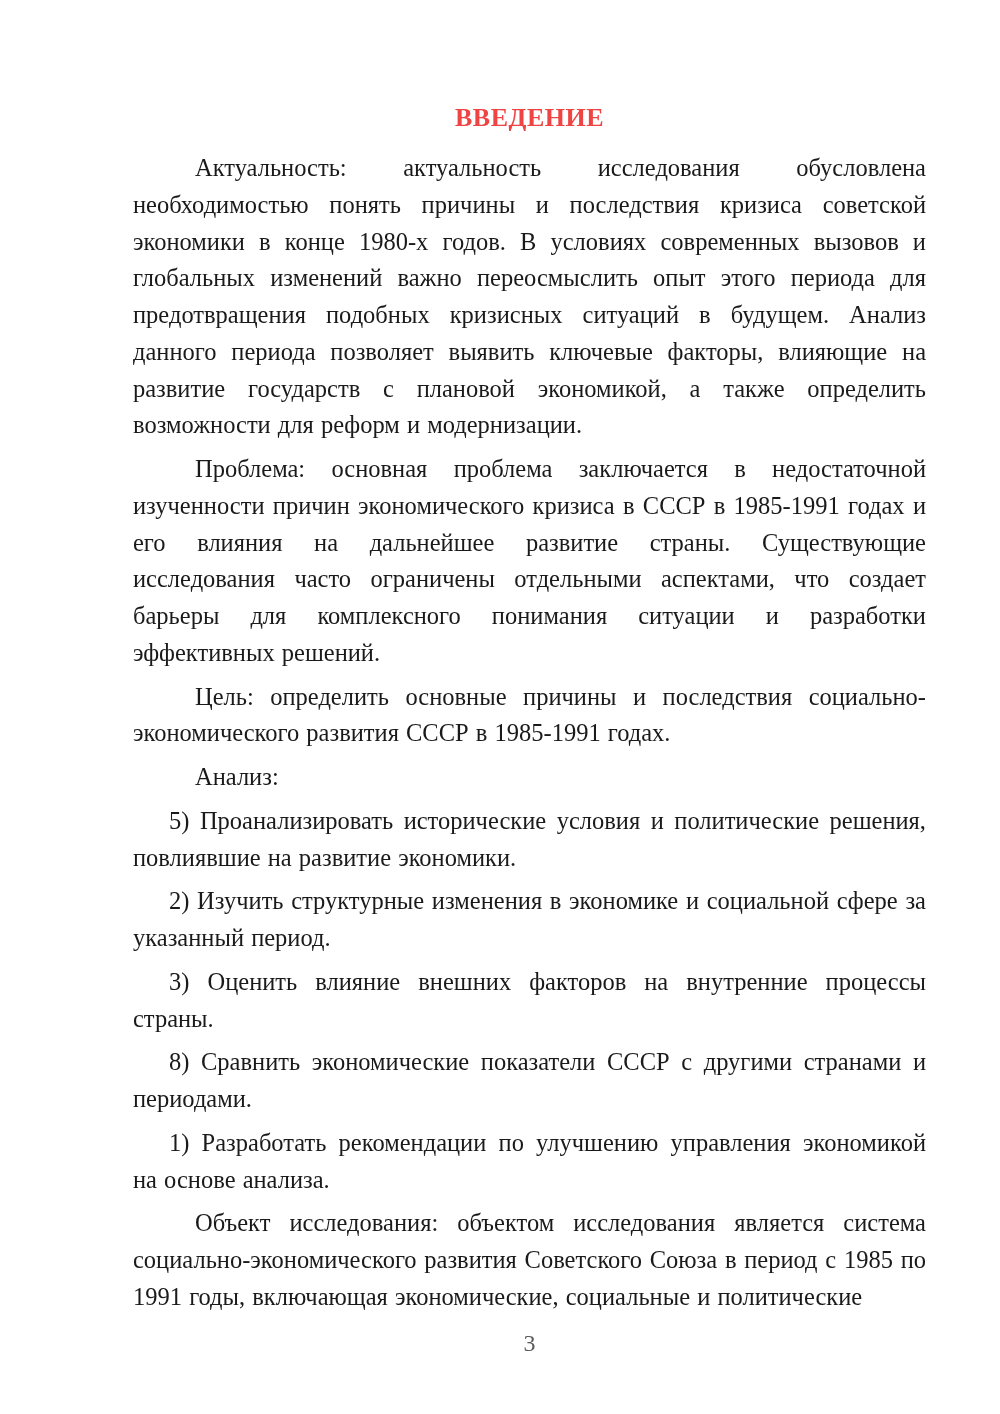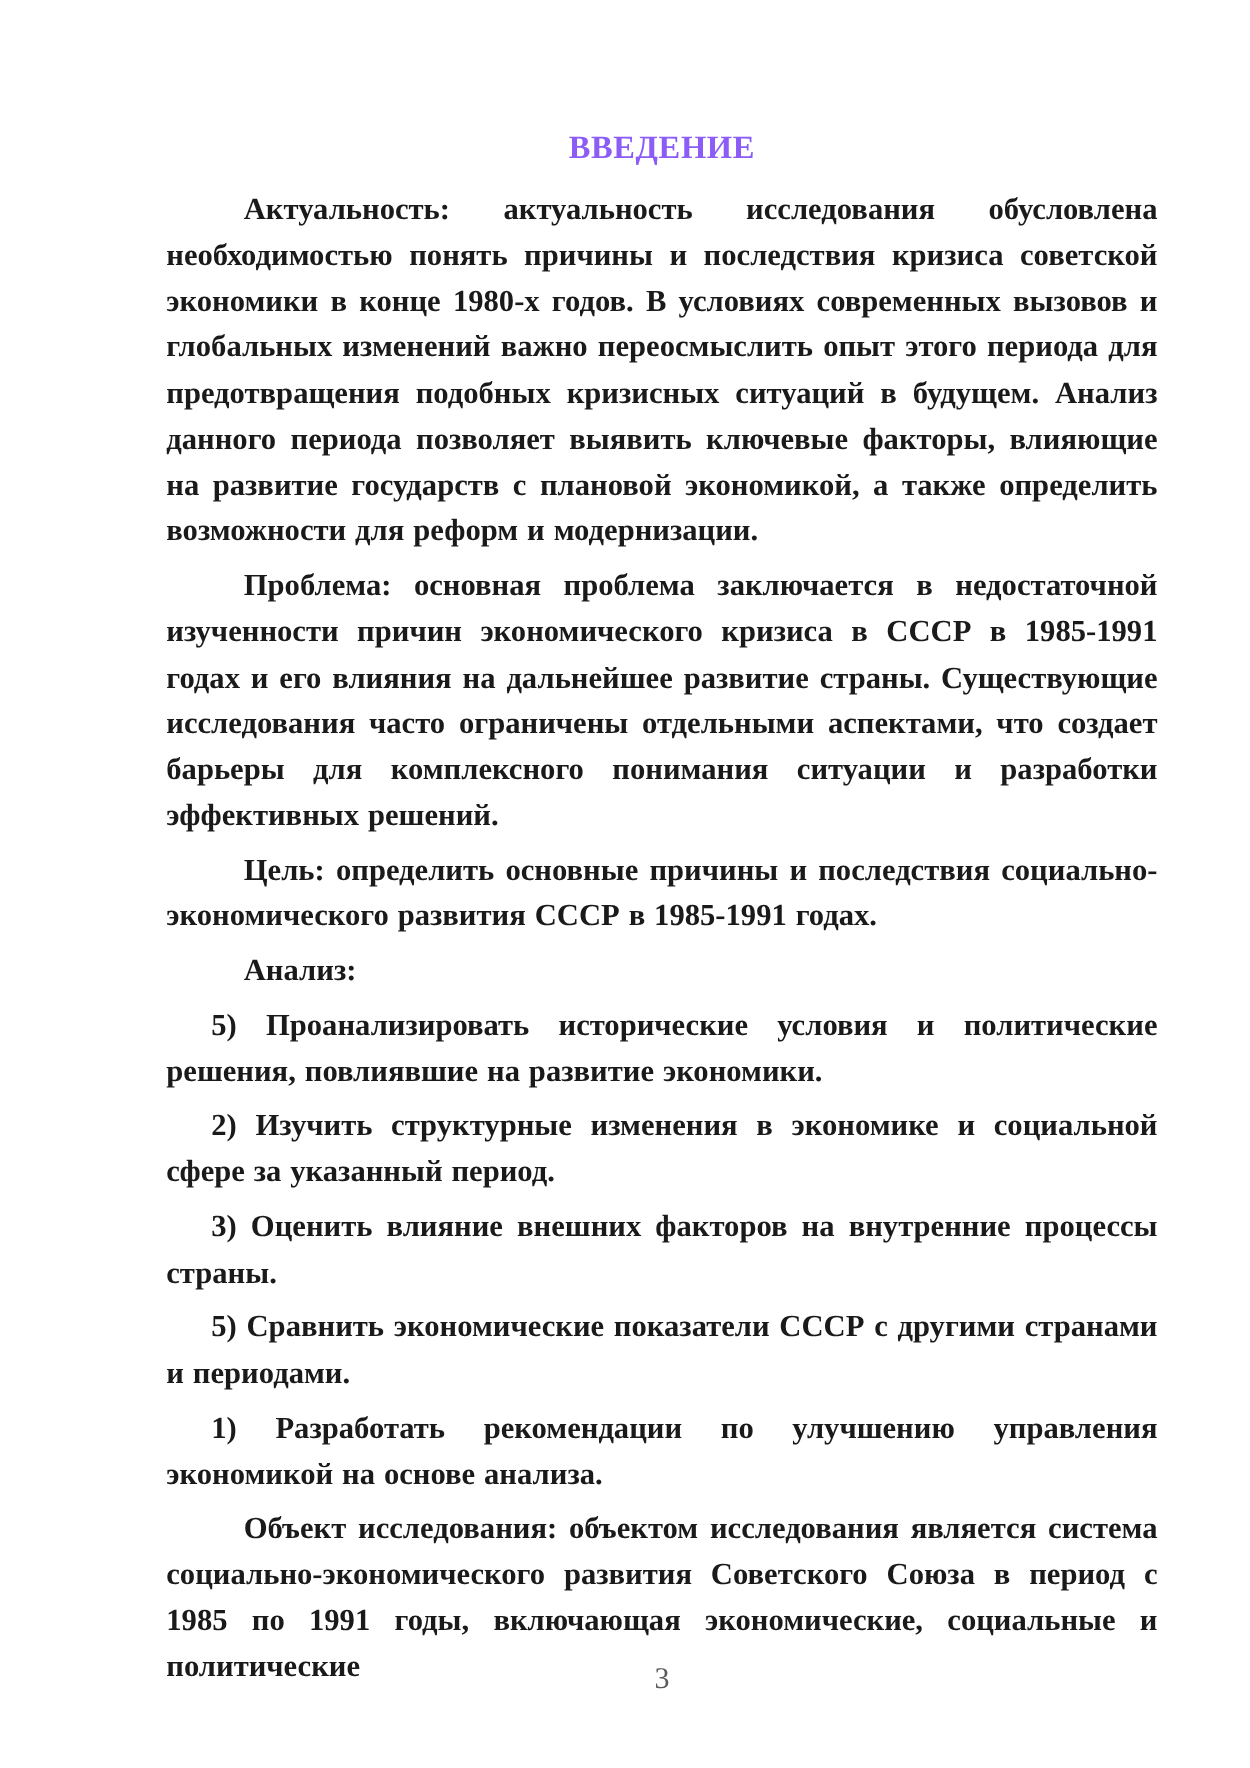--- a/index.html
+++ b/index.html
@@ -22,28 +22,27 @@
     color: #1a1a1a;
     overflow: hidden;
   }
   .doc-title {
     font-size: 26px;
     font-weight: bold;
     text-align: center;
     line-height: 39px;
     margin: 0 0 13px 0;
     letter-spacing: 0.5px;
-    color: #8b5cf6;
+    color: #ef4444;
   }
   .para {
     margin: 0 0 7px 0;
     text-align: justify;
     text-indent: 62px;
     word-spacing: 1px;
-    font-weight: bold;
   }
   .para.task {
     text-indent: 36px;
   }
   .page-number {
     position: absolute;
     top: 1328px;
     left: 133px;
     right: 74px;
     text-align: center;
@@ -66,21 +65,21 @@
   <p class="para">Цель: определить основные причины и последствия социально-экономического развития СССР в 1985-1991 годах.</p>
 
   <p class="para">Анализ:</p>
 
   <p class="para task">5) Проанализировать исторические условия и политические решения, повлиявшие на развитие экономики.</p>
 
   <p class="para task">2) Изучить структурные изменения в экономике и социальной сфере за указанный период.</p>
 
   <p class="para task">3) Оценить влияние внешних факторов на внутренние процессы страны.</p>
 
-  <p class="para task">5) Сравнить экономические показатели СССР с другими странами и периодами.</p>
+  <p class="para task">8) Сравнить экономические показатели СССР с другими странами и периодами.</p>
 
   <p class="para task">1) Разработать рекомендации по улучшению управления экономикой на основе анализа.</p>
 
   <p class="para">Объект исследования: объектом исследования является система социально-экономического развития Советского Союза в период с 1985 по 1991 годы, включающая экономические, социальные и политические</p>
 
   <div class="page-number">3</div>
 
 </div>
 
 </body></html>

